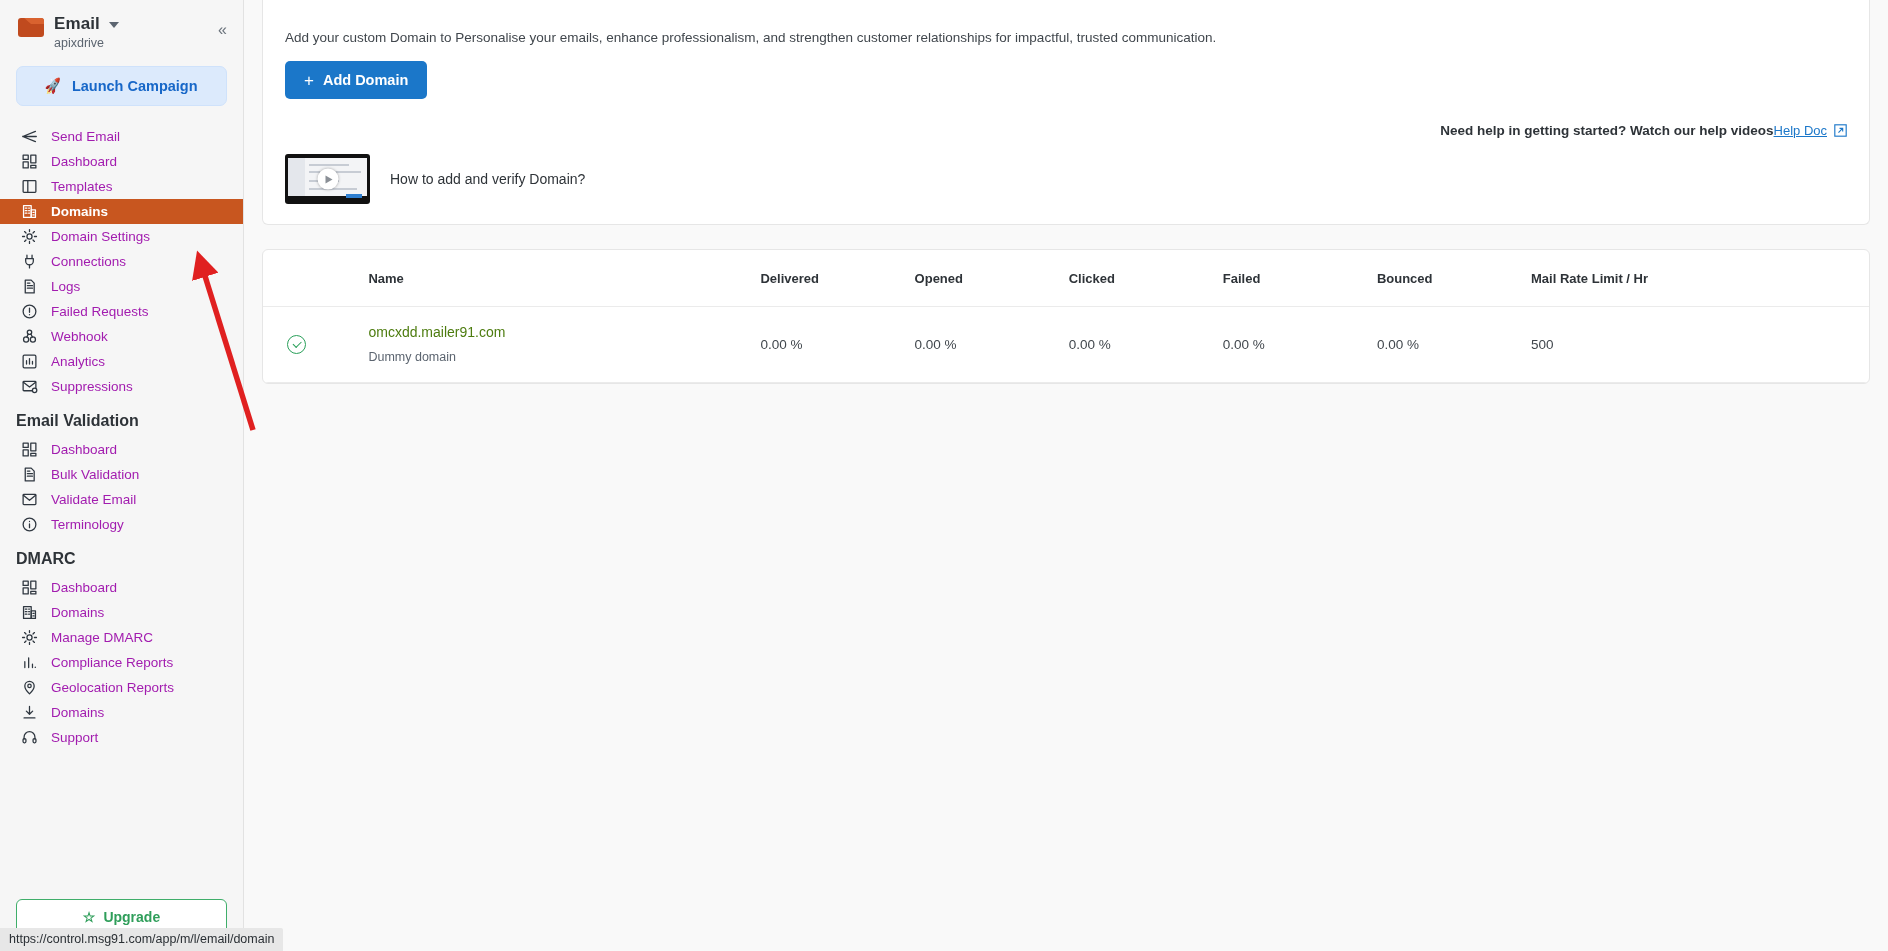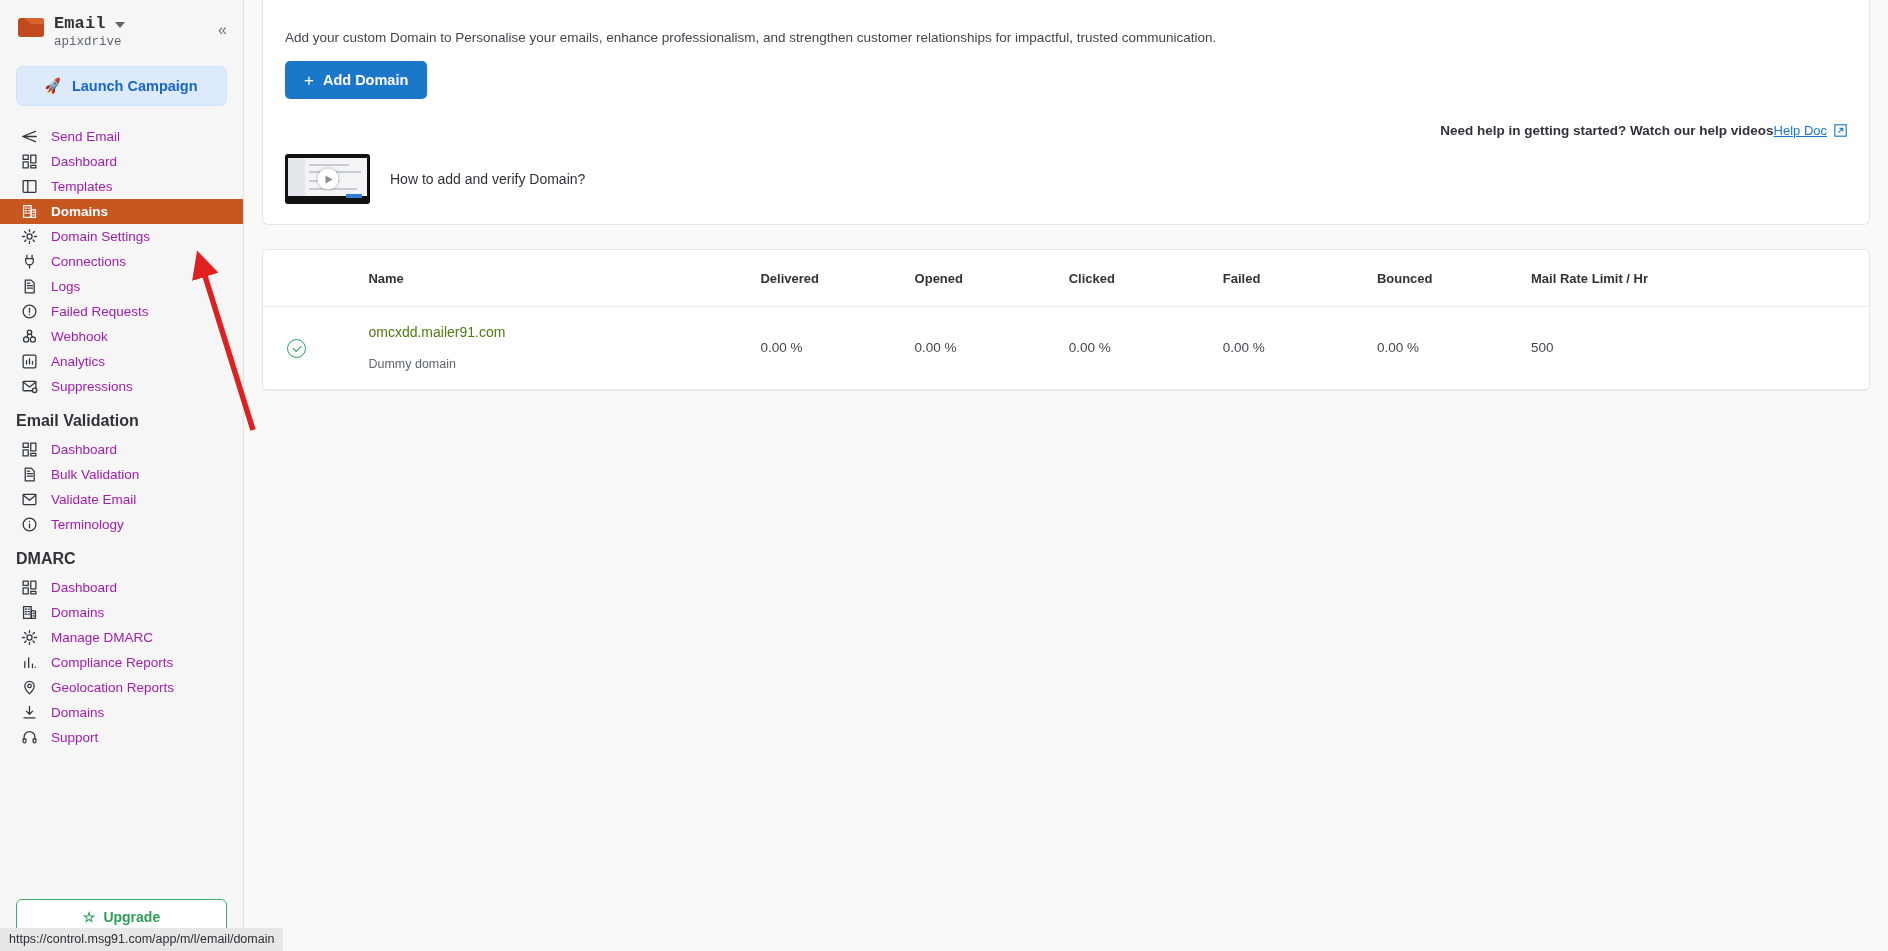--- a/index.html
+++ b/index.html
@@ -28,21 +28,21 @@
     width: 26px; height: 19px; margin-top: 4px; margin-right: 10px;
     background: #c04a1e; border-radius: 3px; position: relative; overflow: hidden;
     flex: 0 0 auto;
   }
   .brand-icon::after {
     content: ""; position: absolute; top: -8px; left: -3px;
     width: 32px; height: 20px; background: #e3enone;
     border-left: 16px solid transparent; border-right: 16px solid transparent;
     border-top: 14px solid #d9622f;
   }
-  .brand-texts { display: flex; flex-direction: column; font-family: Liberation Mono, monospace; }
+  .brand-texts { display: flex; flex-direction: column; }
   .brand-title-line { display: flex; align-items: center; gap: 9px; }
   .brand-title { font-size: 17px; font-weight: bold; color: #2e3338; letter-spacing: .1px; }
   .chev-down {
     width: 0; height: 0; border-left: 5px solid transparent;
     border-right: 5px solid transparent; border-top: 6px solid #5c6570;
     margin-top: 2px;
   }
   .brand-sub { font-size: 12.5px; color: #5c6570; margin-top: 2px; }
   .collapse-btn {
     position: absolute; right: 16px; top: 22px;
@@ -168,21 +168,21 @@
     width: 19px; height: 19px; border-radius: 50%;
     border: 1.8px solid #2aa05a; display: inline-flex;
     align-items: center; justify-content: center;
   }
   .check-ic::after {
     content: ""; width: 7px; height: 3.5px;
     border-left: 1.8px solid #2aa05a; border-bottom: 1.8px solid #2aa05a;
     transform: rotate(-45deg); margin-bottom: 2px;
   }
   .dname { font-size: 14px; color: #4d7c0f; }
-  .dsub  { font-size: 12.5px; color: #5c6570; margin-top: 17px; }
+  .dsub  { font-size: 12.5px; color: #5c6570; margin-top: 10px; }
 
   
   .arrow-svg { position: absolute; left: 0; top: 0; pointer-events: none; z-index: 40; }
   .statusbar {
     position: absolute; left: 0; bottom: 0; z-index: 60;
     background: #e7e7e7; color: #2a2f34;
     font-size: 12.5px; padding: 4px 9px 5px 9px;
     white-space: nowrap; border-top-right-radius: 2px;
   }
 </style>

